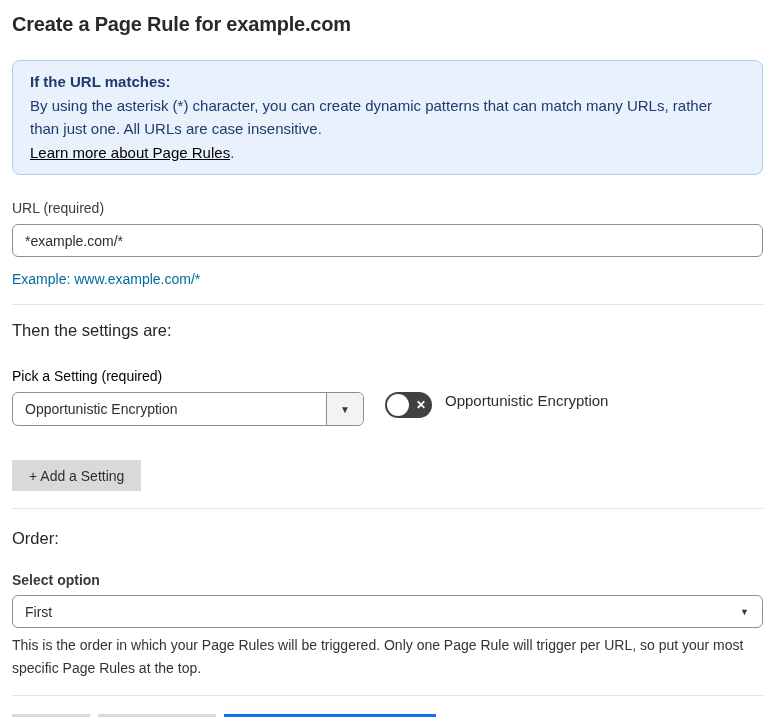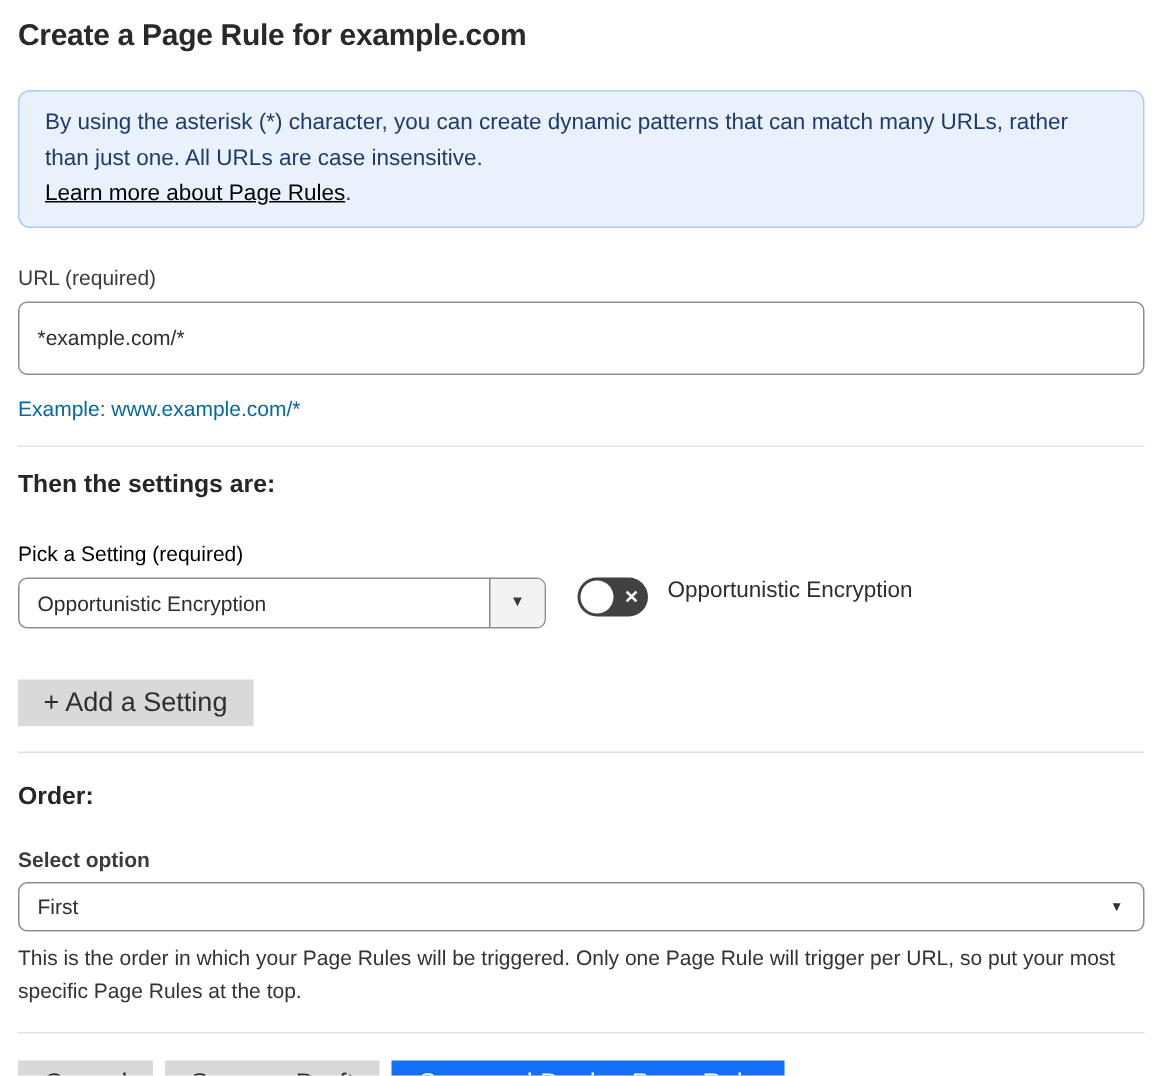--- a/index.html
+++ b/index.html
@@ -28,33 +28,33 @@
   .info-box .info-heading { font-weight: 700; }
   .info-box a {
     color: #000000;
     text-decoration: underline;
     cursor: pointer;
     text-align: center;
   }
   .field-label { margin-top: 25px; font-size: 14px; color: #3b3b3b; }
   .text-input {
     display: block;
-    width: 100%; height: 49px;
+    width: 100%; height: 33px;
     margin-top: 8px;
     border: 1px solid #8d8d8d;
     border-radius: 6px;
     padding: 0 12px;
     font-family: "Liberation Sans", sans-serif;
     font-size: 14px; color: #2e2e2e;
     outline: none;
     background: #fff;
   }
   .helper-text { margin-top: 14px; font-size: 14px; color: #0369a1; }
   .divider { border: none; border-top: 1px solid #e2e2e2; margin-top: 17px; }
-  .section-heading { margin-top: 16px; font-size: 16.5px; font-weight: 700; color: #262626; }
+  .section-heading { margin-top: 16px; font-size: 16.5px; font-weight: 400; color: #262626; }
   .section-heading.order { margin-top: 20px; }
   .picker-label { margin-top: 28px; font-size: 14px; color: #000000; }
   .setting-row { margin-top: 8px; display: flex; align-items: flex-start; }
   .combo {
     display: flex; align-items: stretch;
     width: 352px; height: 34px;
     border: 1px solid #8d8d8d;
     border-radius: 6px;
     background: #fff;
     overflow: hidden;
@@ -90,21 +90,21 @@
     position: absolute; right: 6px; top: 50%;
     transform: translateY(-50%);
     color: #ffffff; font-size: 12px; font-weight: 700;
     line-height: 1;
   }
   .toggle-label { margin-left: 13px; font-size: 15px; color: #2e2e2e; }
   .btn {
     display: inline-flex; align-items: center; justify-content: center;
     height: 31px; border: none; border-radius: 0;
     font-family: "Liberation Sans", sans-serif;
-    font-size: 18px; color: #2f2f2f;
+    font-size: 14px; color: #2f2f2f;
     background: #d9d9d9;
     padding: 0 17px;
     cursor: pointer;
   }
   .add-setting-btn { margin-top: 34px; }
   .select-label { margin-top: 24px; font-size: 14px; color: #3b3b3b; font-weight: bold; }
   .select-box {
     position: relative;
     margin-top: 7px;
     width: 100%; height: 33px;
@@ -131,20 +131,21 @@
   .primary-btn { background: #146ef6; color: #ffffff; padding: 0 18px; }
 </style>
 </head>
 <body>
 
 
 
 <h1 class="page-title">Create a Page Rule for example.com</h1>
 
 <div class="info-box">
+  <div class="info-heading">If the URL matches:</div>
   <div>By using the asterisk (*) character, you can create dynamic patterns that can match many URLs, rather than just one. All URLs are case insensitive.</div>
   <div><a>Learn more about Page Rules</a><span>.</span></div>
 </div>
 
 <div class="field-label">URL (required)</div>
 <input class="text-input" type="text" value="*example.com/*" style="">
 <div class="helper-text">Example: www.example.com/*</div>
 
 <hr class="divider">
 

